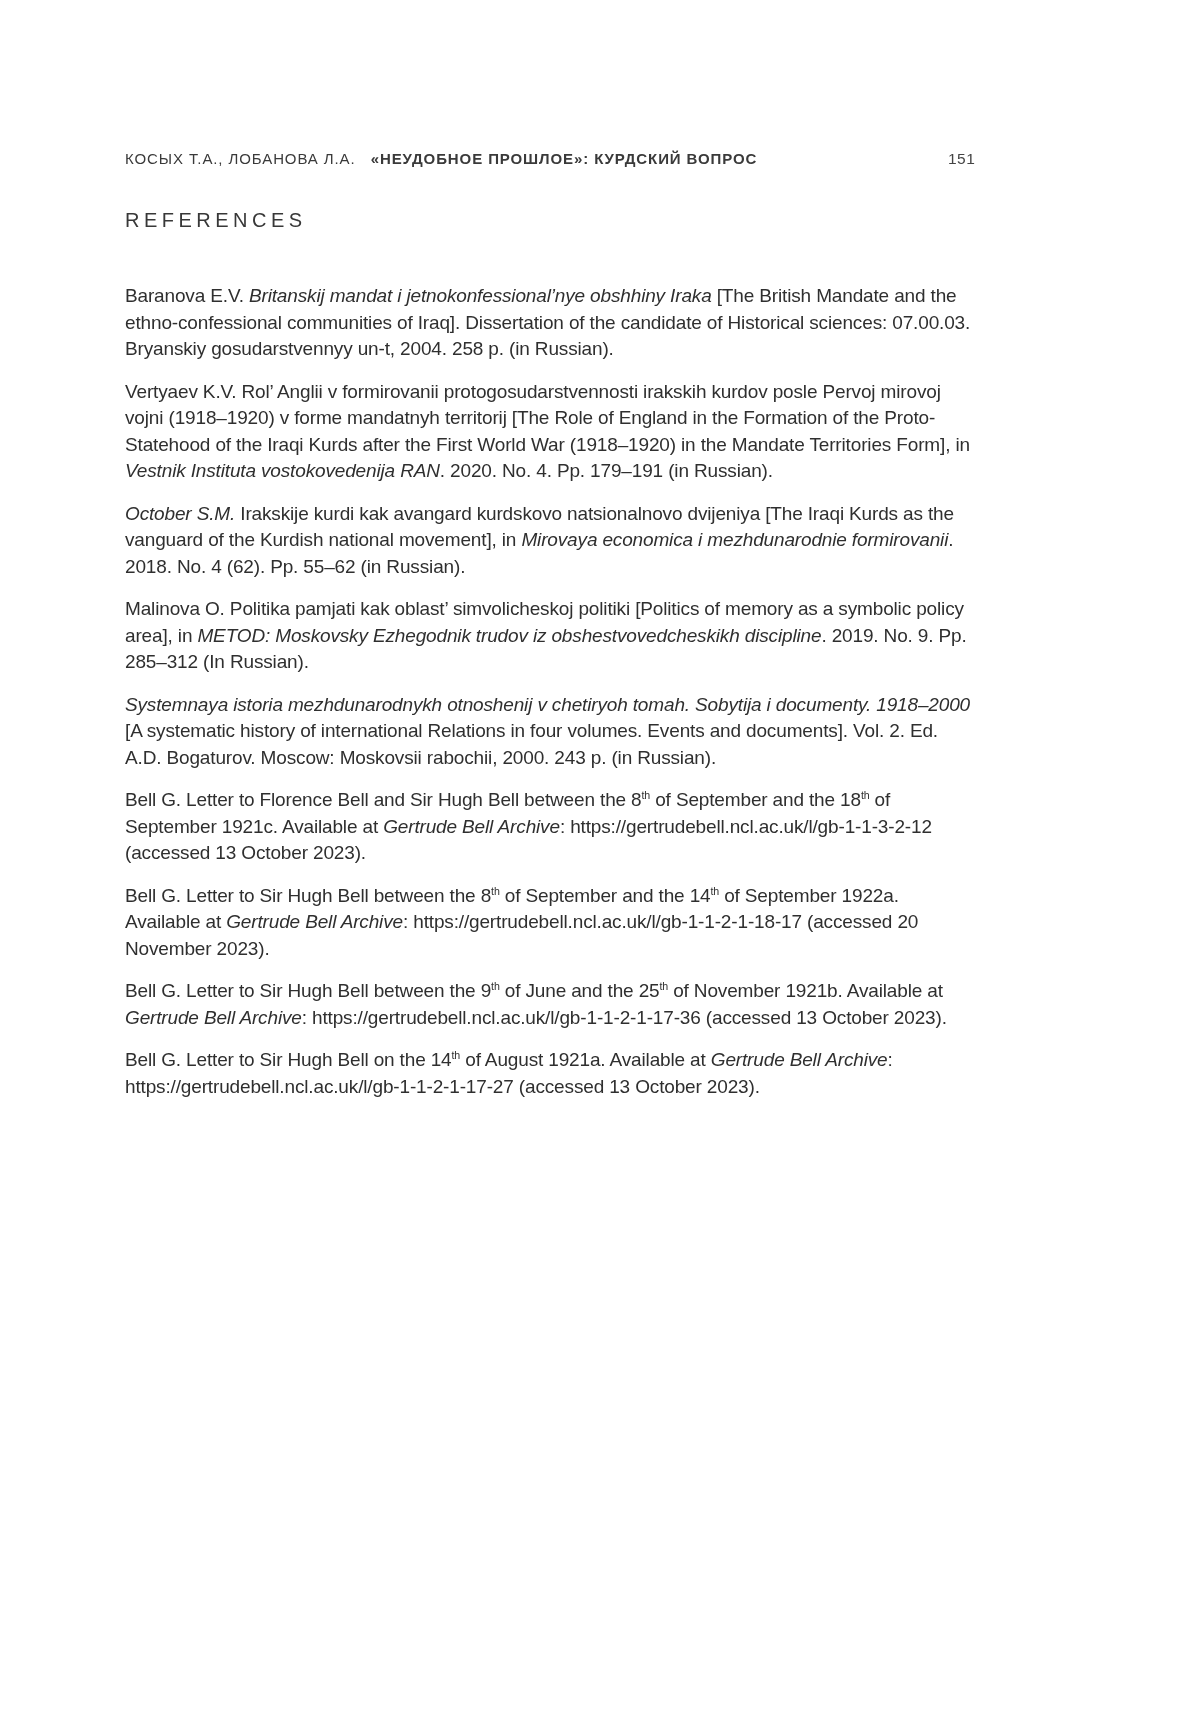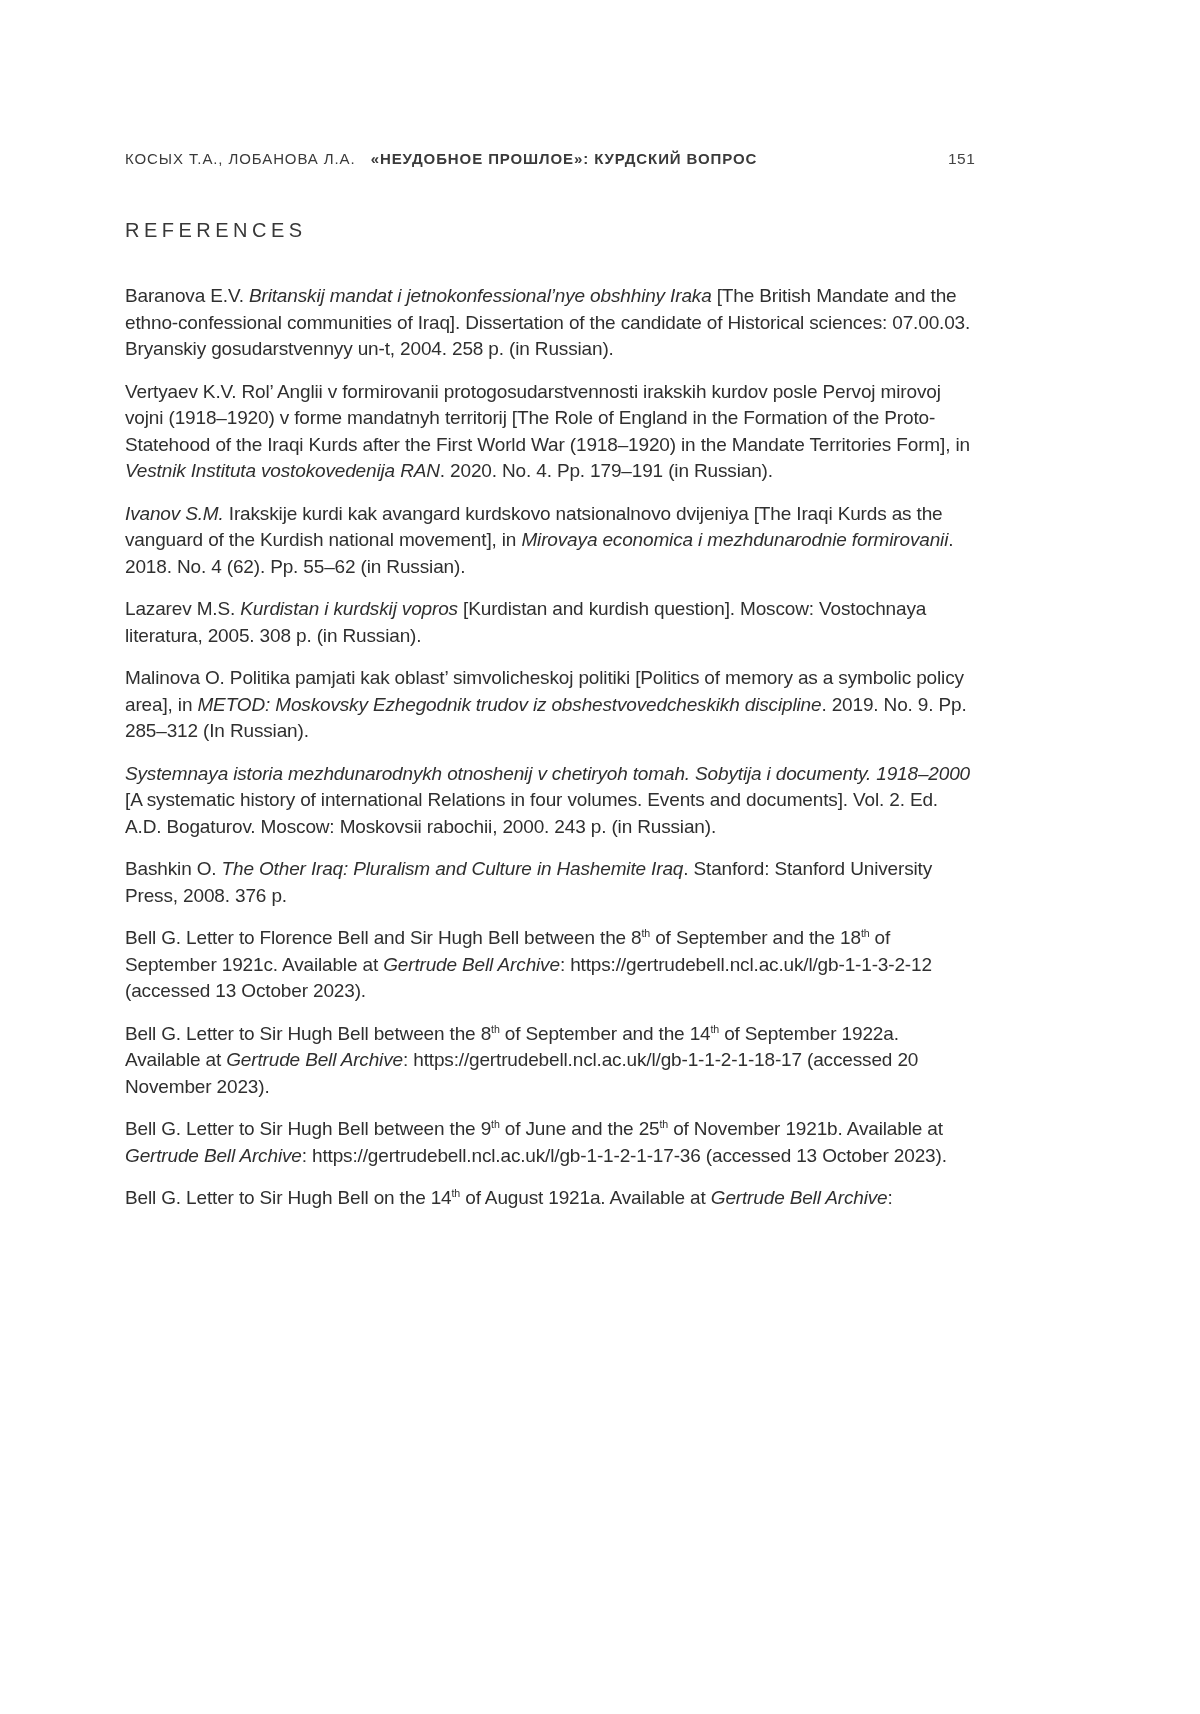--- a/index.html
+++ b/index.html
@@ -27,21 +27,21 @@
   .page-number {
     position: absolute;
     top: 150px;
     left: 948px;
     font-size: 15.5px;
     color: #444444;
     letter-spacing: 0.5px;
   }
   .section-title {
     position: absolute;
-    top: 219px;
+    top: 209px;
     left: 125px;
     font-size: 20px;
     font-weight: 400;
     letter-spacing: 4.5px;
     color: #383838;
   }
   .content {
     position: absolute;
     top: 267px;
     left: 125px;
@@ -70,24 +70,22 @@
     <span class="running-title">«НЕУДОБНОЕ ПРОШЛОЕ»: КУРДСКИЙ ВОПРОС</span>
   </div>
 
   <div class="page-number">151</div>
 
   <h1 class="section-title" style="margin:0;">REFERENCES</h1>
 
   <div class="content">
       <p class="ref"><span>Baranova E.V. </span><span class="it">Britanskij mandat i jetnokonfessional’nye obshhiny Iraka</span><span> [The British Mandate and the ethno-confessional communities of Iraq]. Dissertation of the candidate of Historical sciences: 07.00.03. Bryanskiy gosudarstvennyy un-t, 2004. 258 p. (in Russian).</span></p>
       <p class="ref"><span>Vertyaev K.V. Rol’ Anglii v formirovanii protogosudarstvennosti irakskih kurdov posle Pervoj mirovoj vojni (1918–1920) v forme mandatnyh territorij [The Role of England in the Formation of the Proto-Statehood of the Iraqi Kurds after the First World War (1918–1920) in the Mandate Territories Form], in </span><span class="it">Vestnik Instituta vostokovedenija RAN</span><span>. 2020. No. 4. Pp. 179–191 (in Russian).</span></p>
-      <p class="ref"><span class="it">Ivanov S.M.</span><span> Irakskije kurdi kak avangard kurdskovo natsionalnovo dvijeniya [The Iraqi Kurds as the vanguard of the Kurdish national movement], in </span><span class="it">Mirovaya economica i mezhdunarodnie formirovanii</span><span>. 2018. No. 4 (62). Pp. 55–62 (in Russian).</span></p>
-      <p class="ref"><span>Lazarev M.S. </span><span class="it">Kurdistan i kurdskij vopros</span><span> [Kurdistan and kurdish question]. Moscow: Vostochnaya literatura, 2005. 308 p. (in Russian).</span></p>
+      <p class="ref"><span class="it">October S.M.</span><span> Irakskije kurdi kak avangard kurdskovo natsionalnovo dvijeniya [The Iraqi Kurds as the vanguard of the Kurdish national movement], in </span><span class="it">Mirovaya economica i mezhdunarodnie formirovanii</span><span>. 2018. No. 4 (62). Pp. 55–62 (in Russian).</span></p>
       <p class="ref"><span>Malinova O. Politika pamjati kak oblast’ simvolicheskoj politiki [Politics of memory as a symbolic policy area], in </span><span class="it">METOD: Moskovsky Ezhegodnik trudov iz obshestvovedcheskikh discipline</span><span>. 2019. No. 9. Pp. 285–312 (In Russian).</span></p>
       <p class="ref"><span class="it">Systemnaya istoria mezhdunarodnykh otnoshenij v chetiryoh tomah. Sobytija i documenty. 1918–2000</span><span> [A systematic history of international Relations in four volumes. Events and documents]. Vol. 2. Ed. A.D. Bogaturov. Moscow: Moskovsii rabochii, 2000. 243 p. (in Russian).</span></p>
-      <p class="ref"><span>Bashkin O. </span><span class="it">The Other Iraq: Pluralism and Culture in Hashemite Iraq</span><span>. Stanford: Stanford University Press, 2008. 376 p.</span></p>
       <p class="ref"><span>Bell G. Letter to Florence Bell and Sir Hugh Bell between the 8</span><sup>th</sup><span> of September and the 18</span><sup>th</sup><span> of September 1921c. Available at </span><span class="it">Gertrude Bell Archive</span><span>: https://gertrudebell.ncl.ac.uk/l/gb-1-1-3-2-12 (accessed 13 October 2023).</span></p>
       <p class="ref"><span>Bell G. Letter to Sir Hugh Bell between the 8</span><sup>th</sup><span> of September and the 14</span><sup>th</sup><span> of September 1922a. Available at </span><span class="it">Gertrude Bell Archive</span><span>: https://gertrudebell.ncl.ac.uk/l/gb-1-1-2-1-18-17 (accessed 20 November 2023).</span></p>
       <p class="ref"><span>Bell G. Letter to Sir Hugh Bell between the 9</span><sup>th</sup><span> of June and the 25</span><sup>th</sup><span> of November 1921b. Available at </span><span class="it">Gertrude Bell Archive</span><span>: https://gertrudebell.ncl.ac.uk/l/gb-1-1-2-1-17-36 (accessed 13 October 2023).</span></p>
       <p class="ref"><span>Bell G. Letter to Sir Hugh Bell on the 14</span><sup>th</sup><span> of August 1921a. Available at </span><span class="it">Gertrude Bell Archive</span><span>: https://gertrudebell.ncl.ac.uk/l/gb-1-1-2-1-17-27 (accessed 13 October 2023).</span></p>
     </div>
 
 </div>
 
 </body></html>

